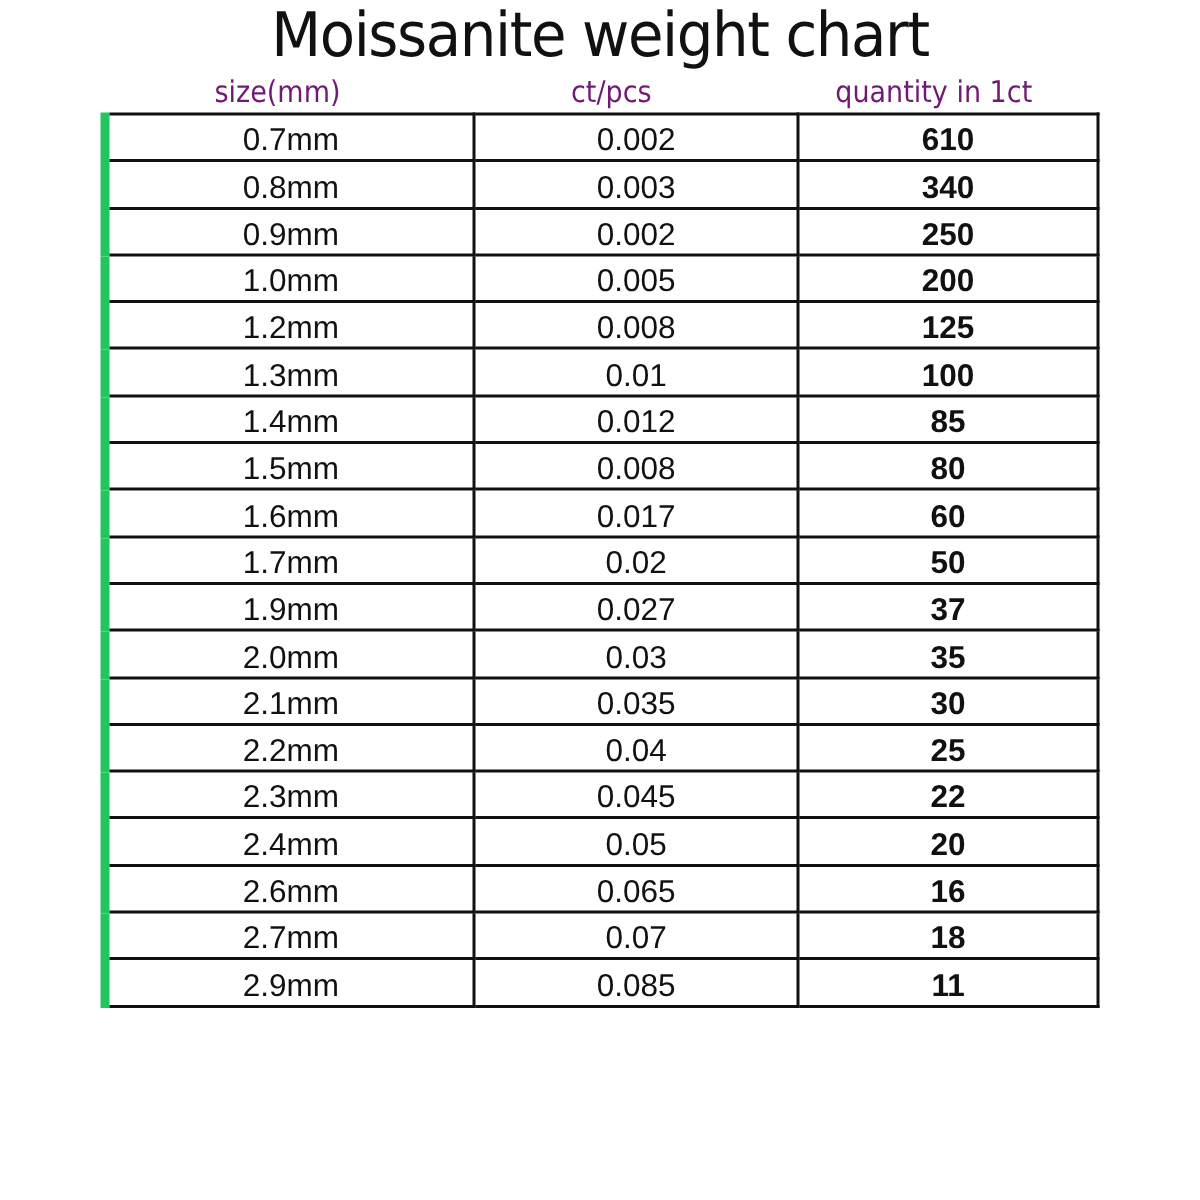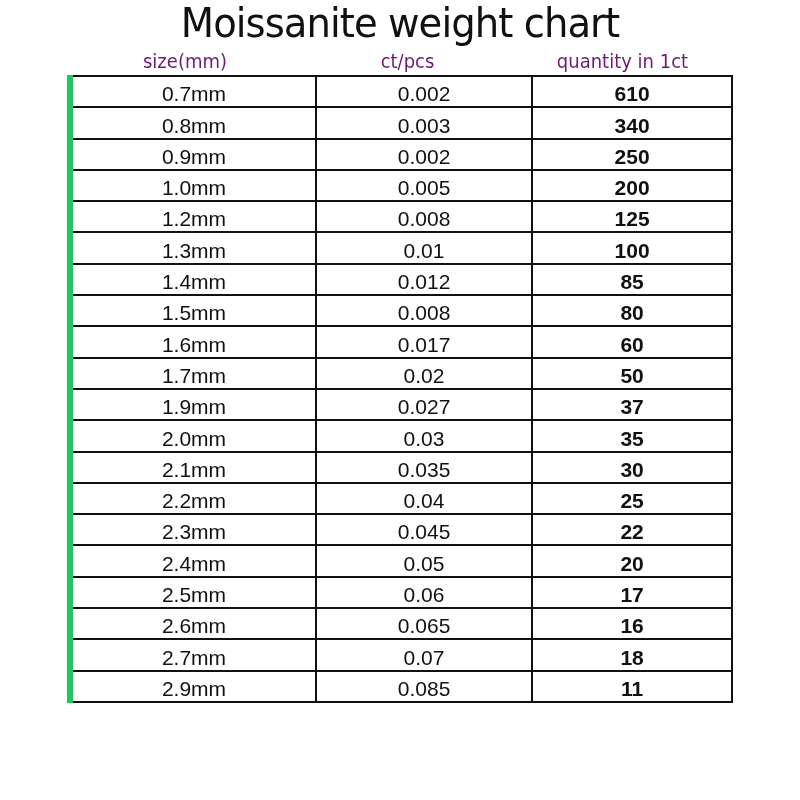--- a/index.html
+++ b/index.html
@@ -121,25 +121,20 @@
         <td class="c0">2.3mm</td>
         <td class="c1">0.045</td>
         <td class="c2">22</td>
       </tr>
       <tr>
         <td class="c0">2.4mm</td>
         <td class="c1">0.05</td>
         <td class="c2">20</td>
       </tr>
       <tr>
-        <td class="c0">2.5mm</td>
-        <td class="c1">0.06</td>
-        <td class="c2">17</td>
-      </tr>
-      <tr>
         <td class="c0">2.6mm</td>
         <td class="c1">0.065</td>
         <td class="c2">16</td>
       </tr>
       <tr>
         <td class="c0">2.7mm</td>
         <td class="c1">0.07</td>
         <td class="c2">18</td>
       </tr>
       <tr>

